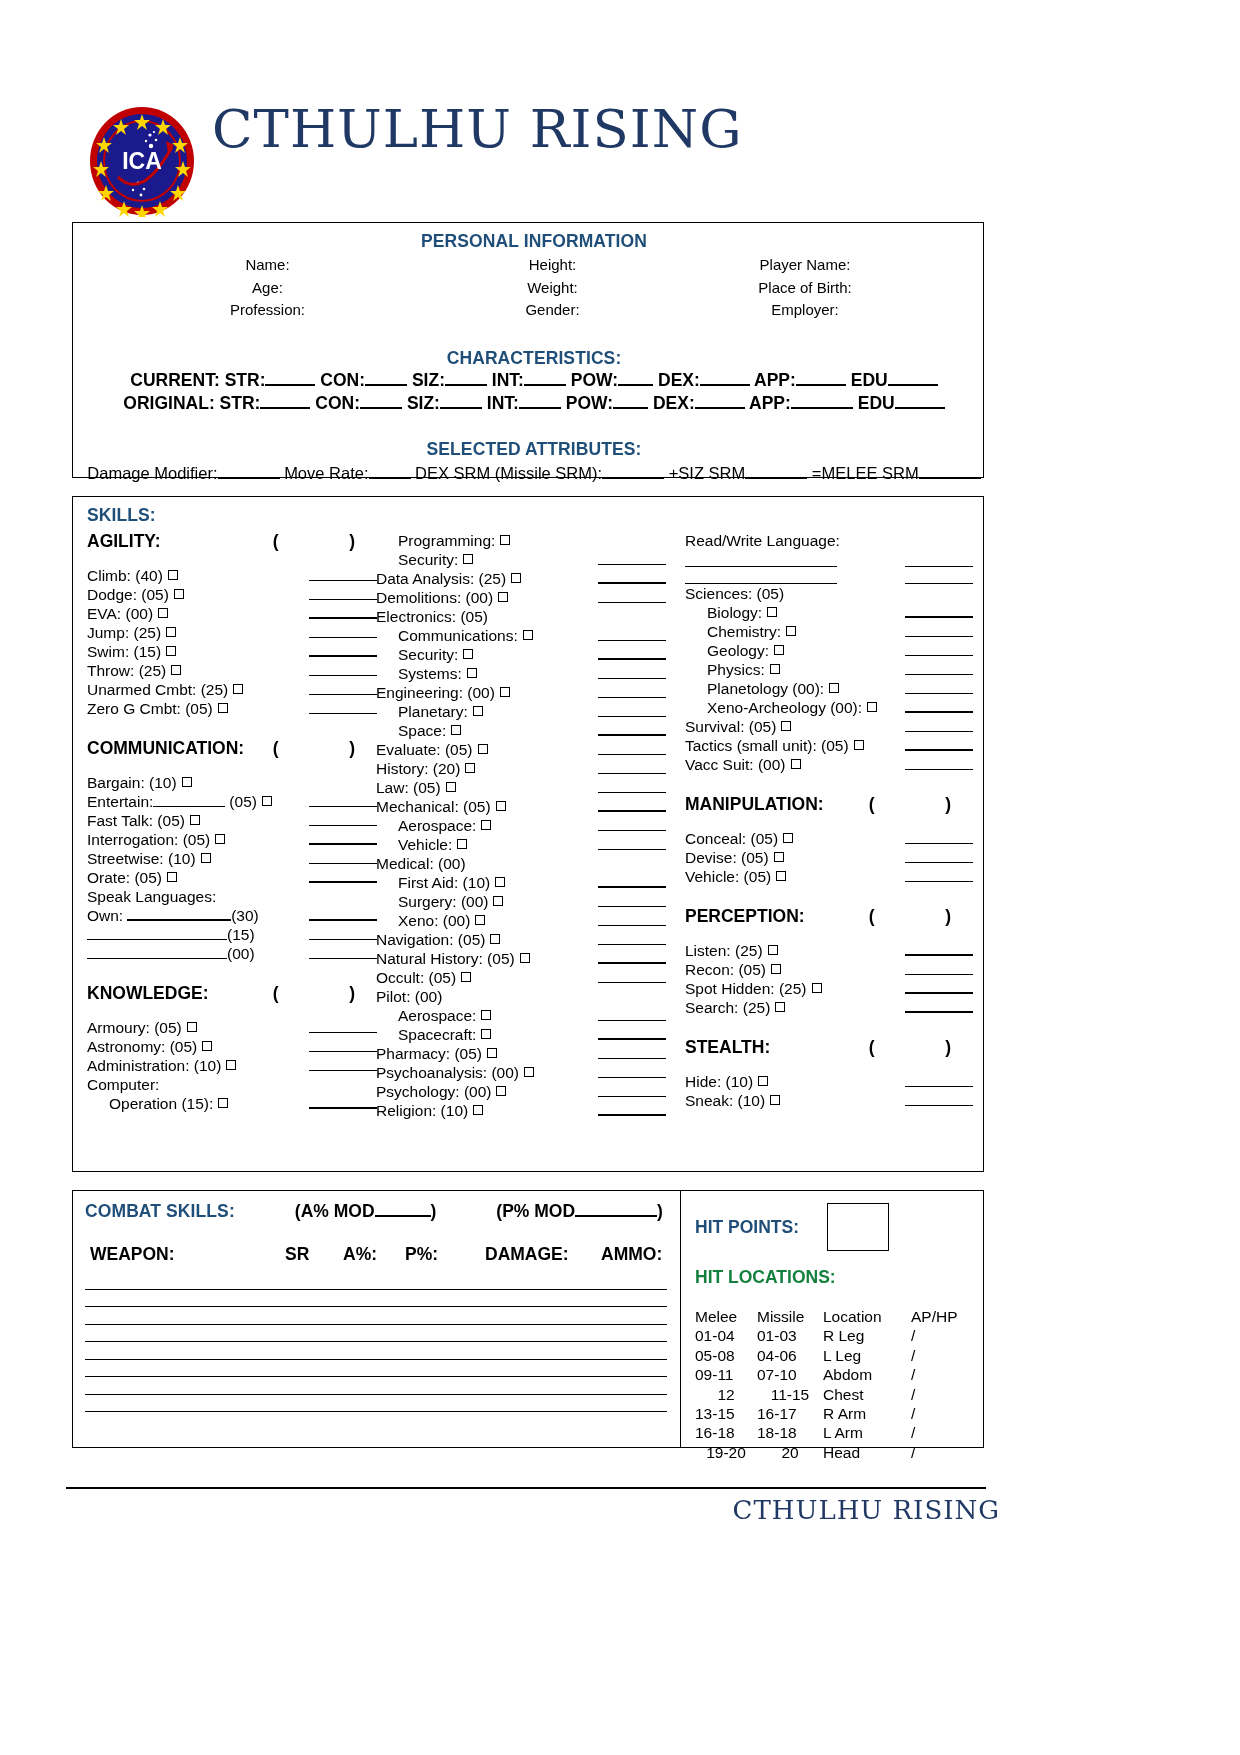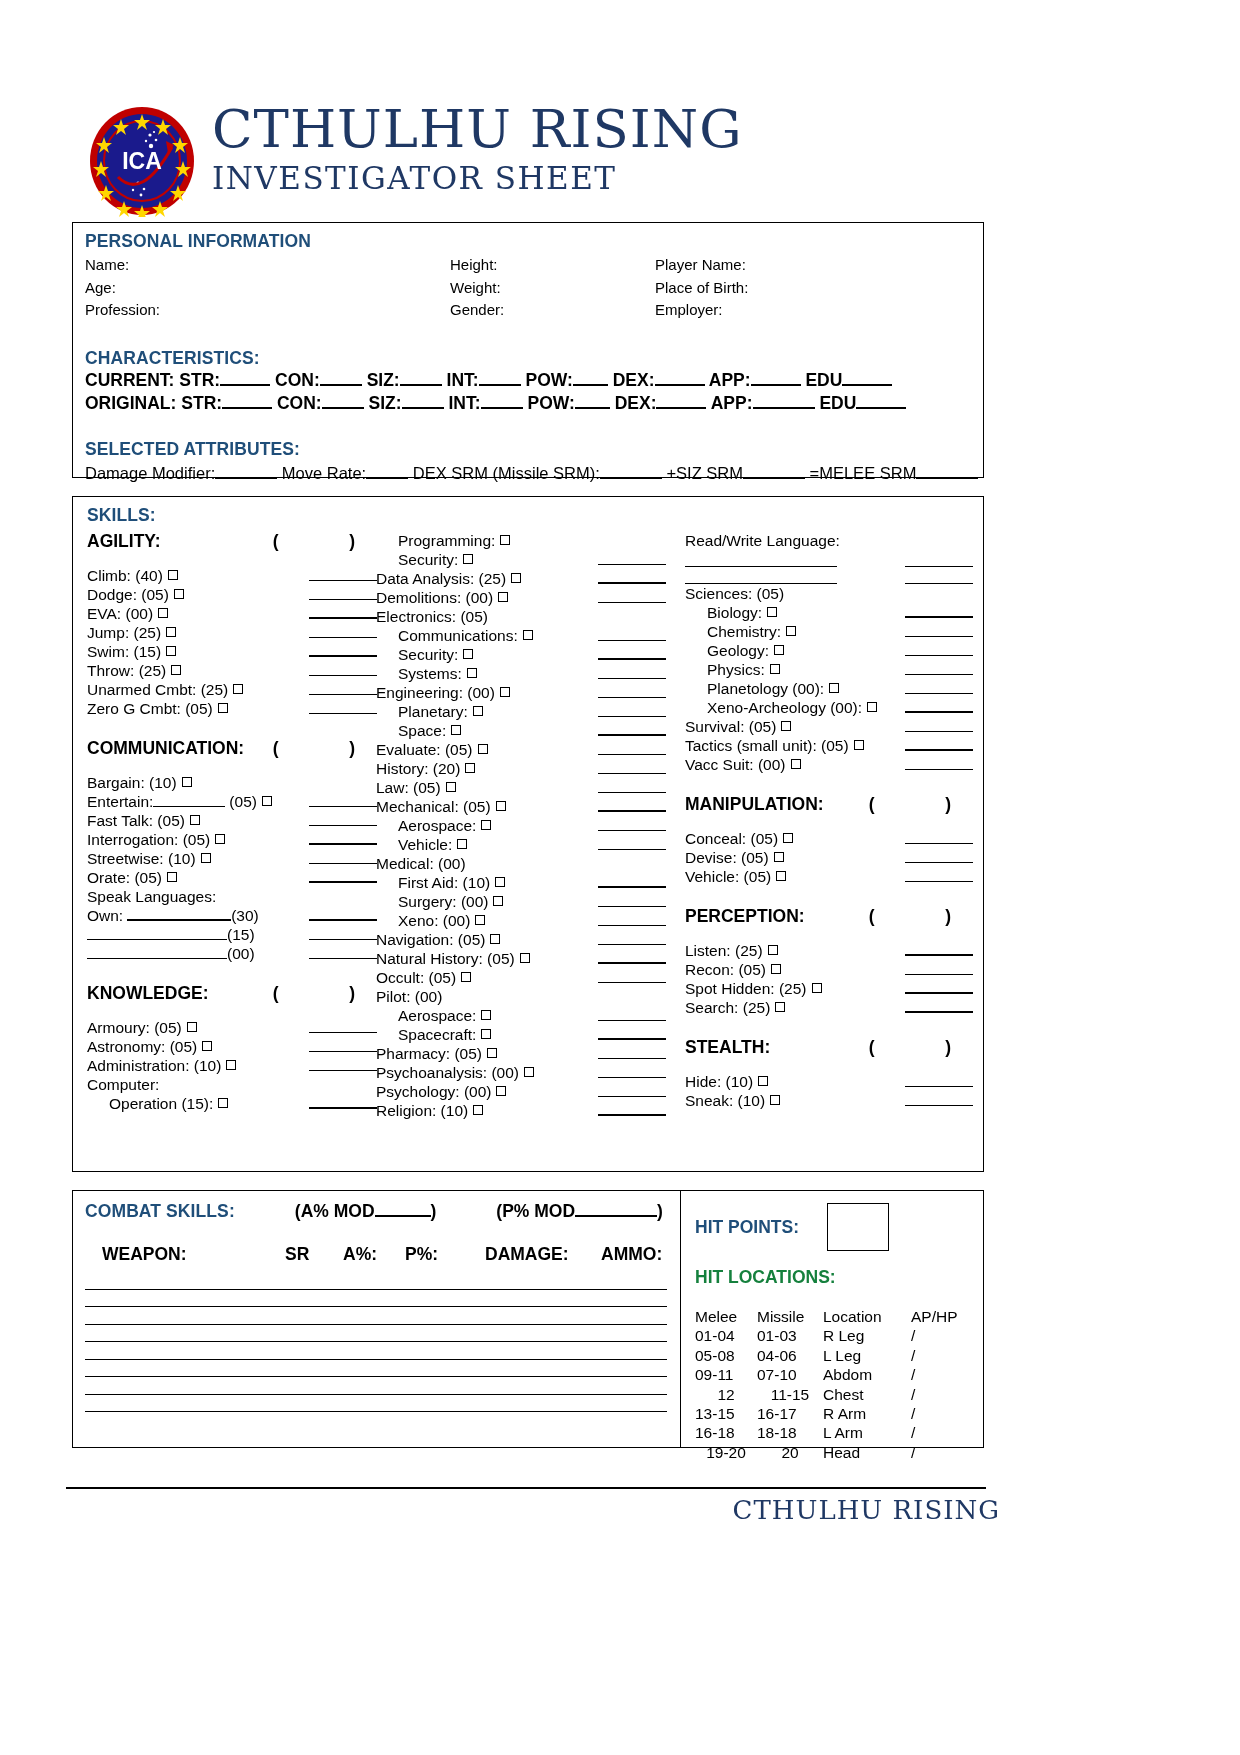--- a/index.html
+++ b/index.html
@@ -44,21 +44,21 @@
   .box { position: absolute; border: 1.5px solid #000; background: #fff; }
   .sec-head {
     color: #1F4E79;
     font-weight: bold;
     font-size: 17.5px;
     letter-spacing: .1px;
   }
 
   
   #personal-box { left: 72px; top: 222px; width: 912px; height: 256px; }
-  .pi-inner { padding: 8px 0 0 12px; }
+  .pi-inner { padding: 8px 0 0 12px; text-align: center; }
   .pi-rows { margin-top: 2px; }
   .pi-row { display: flex; font-size: 15px; line-height: 22.5px; }
   .pi-c1 { width: 365px; }
   .pi-c2 { width: 205px; }
   .pi-c3 { width: 300px; }
 
   .char-head { margin-top: 26px; }
   .char-line {
     font-size: 17.5px;
     font-weight: bold;
@@ -176,21 +176,20 @@
           <circle cx="45" cy="85" r="1.2"></circle>
             <circle cx="53" cy="90" r="1.4"></circle>
         </g>
         <path d="M30 72 Q54 96 84 42" fill="none" stroke="#C00000" stroke-width="3"></path>
         <path d="M78 36 L86 40 L80 48 Z" fill="#C00000"></path>
         <text x="54" y="64" font-family="Liberation Sans, sans-serif" font-size="23" font-weight="bold" fill="#ffffff" text-anchor="middle">ICA</text>
       </svg>
     </div>
     <div class="title-block">
       <div class="title-main">CTHULHU RISING</div>
-      <div class="title-sub">INVESTIGATOR  SHEET</div>
     </div>
   </div>
 
   <div class="box" id="personal-box">
     <div class="pi-inner">
       <div class="sec-head">PERSONAL INFORMATION</div>
 
       <div class="pi-rows">
         <div class="pi-row">
           <span class="pi-c1">Name:</span>
@@ -770,21 +769,21 @@
   <div class="box" id="combat-box">
     <div class="combat-inner">
       <div class="combat-left">
         <div class="cs-head-row">
           <span class="sec-head">COMBAT SKILLS:</span>
           <span class="mod"><span>(A% MOD</span><span class="ul u55"></span><span>)</span></span>
           <span class="mod"><span>(P% MOD</span><span class="ul u80"></span><span>)</span></span>
         </div>
 
         <div class="wep-row">
-          <span style="left:17px;">WEAPON:</span>
+          <span style="left:5px;">WEAPON:</span>
           <span style="left:200px;">SR</span>
           <span style="left:258px;">A%:</span>
           <span style="left:320px;">P%:</span>
           <span style="left:400px;">DAMAGE:</span>
           <span style="left:516px;">AMMO:</span>
         </div>
 
         <div id="weapon-rows" style="margin-top:6px;">
             <div class="wline"></div>
             <div class="wline"></div>

